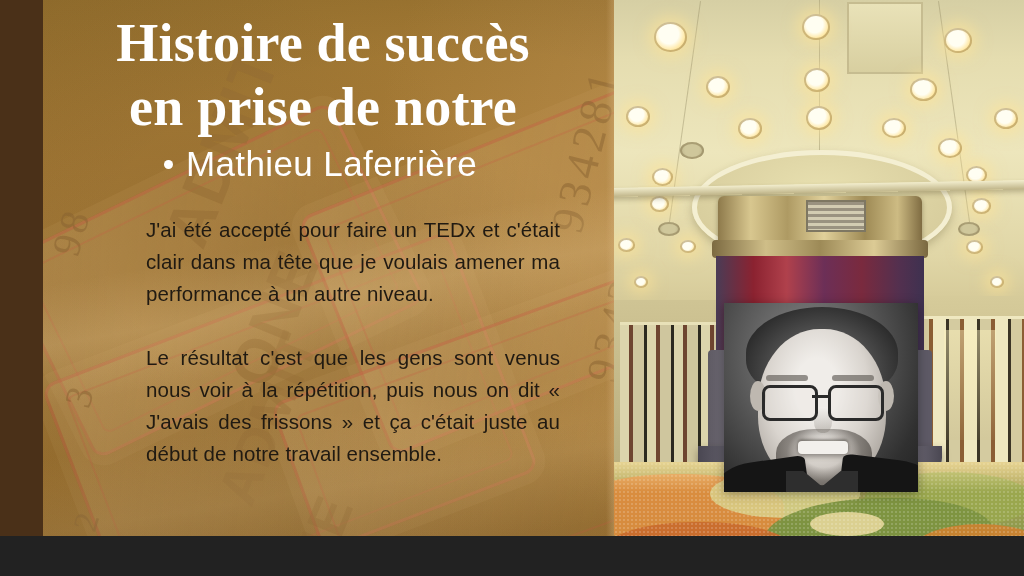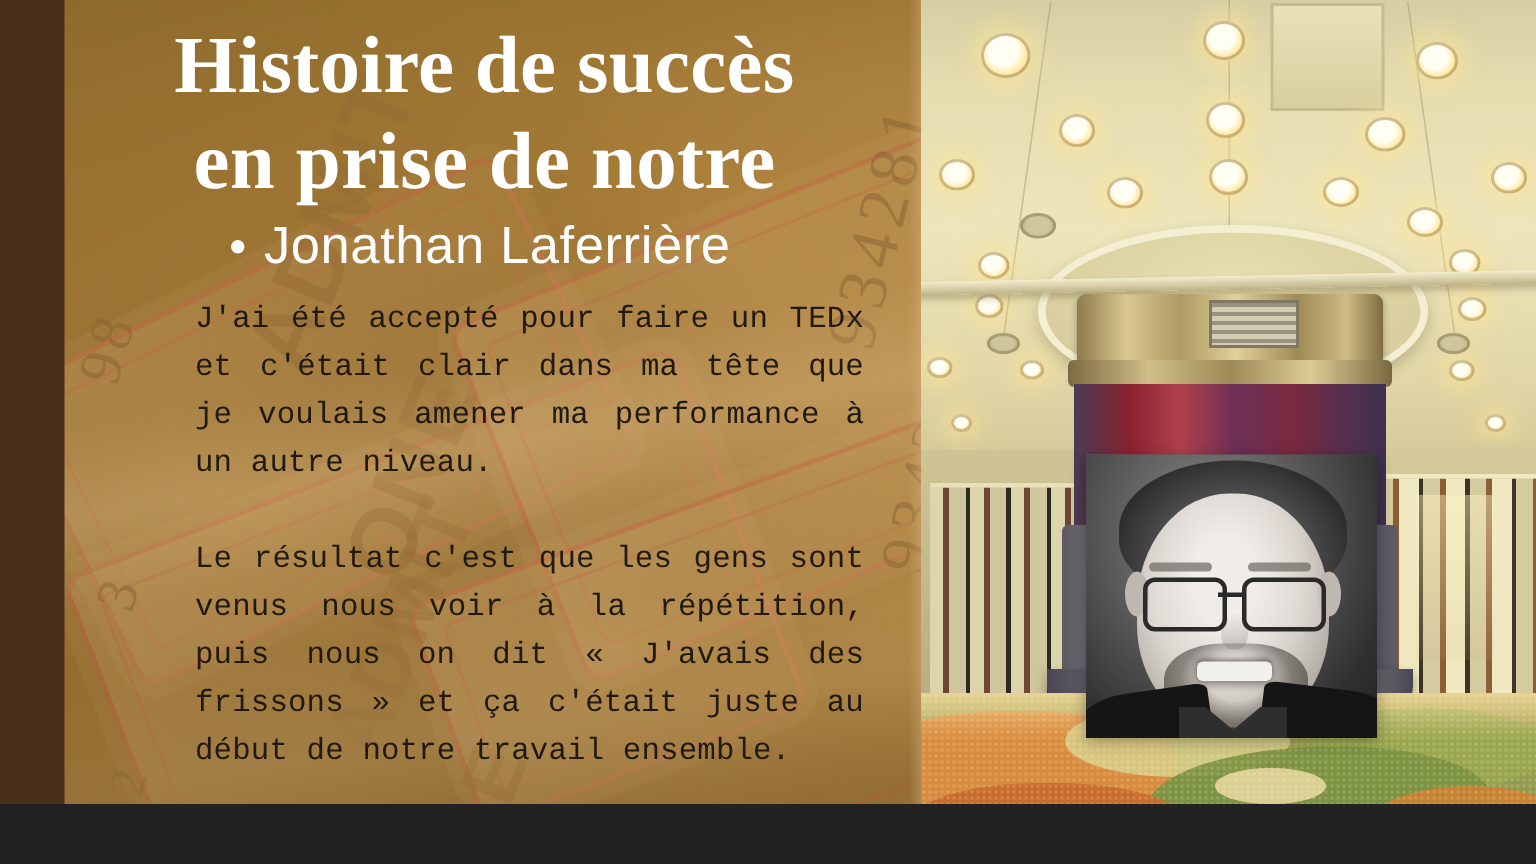--- a/index.html
+++ b/index.html
@@ -108,21 +108,21 @@
   }
 
   .body{
     position:absolute;left:87px;top:198px;width:446px;
     font-family:"Liberation Sans", sans-serif;
     font-size:20.5px;
     line-height:32px;
     color:#201A12;
     letter-spacing:.1px;
   }
-  .para{margin:0;text-align:justify;font-family:Liberation Mono, monospace;}
+  .para{margin:16px;text-align:justify;}
   .para + .para{margin-top:32px;}
 
   
   .photo{
     position:absolute;left:614px;top:0;width:410px;height:576px;overflow:hidden;
     background:#C9B889;
   }
   .edge-glow{position:absolute;left:606px;top:0;width:12px;height:576px;
     background:linear-gradient(90deg,rgba(168,124,55,0),rgba(216,180,128,.55));}
 
@@ -283,21 +283,21 @@
 
   <div class="text-col">
 
     <div class="title">
       <div>Histoire de succès</div>
       <div>en prise de notre</div>
     </div>
 
     <div class="name-row">
       <span class="bullet"></span>
-      <span class="name">Jonathan Laferrière</span>
+      <span class="name">Mathieu Laferrière</span>
     </div>
 
     <div class="body">
       <p class="para">J'ai été accepté pour faire un TEDx et c'était clair dans ma tête que je voulais amener ma performance à un autre niveau.</p>
       <p class="para">Le résultat c'est que les gens sont venus nous voir à la répétition, puis nous on dit « J'avais des frissons » et ça c'était juste au début de notre travail ensemble.</p>
     </div>
   </div>
 
   <div class="edge-glow"></div>
   <div class="photo">

